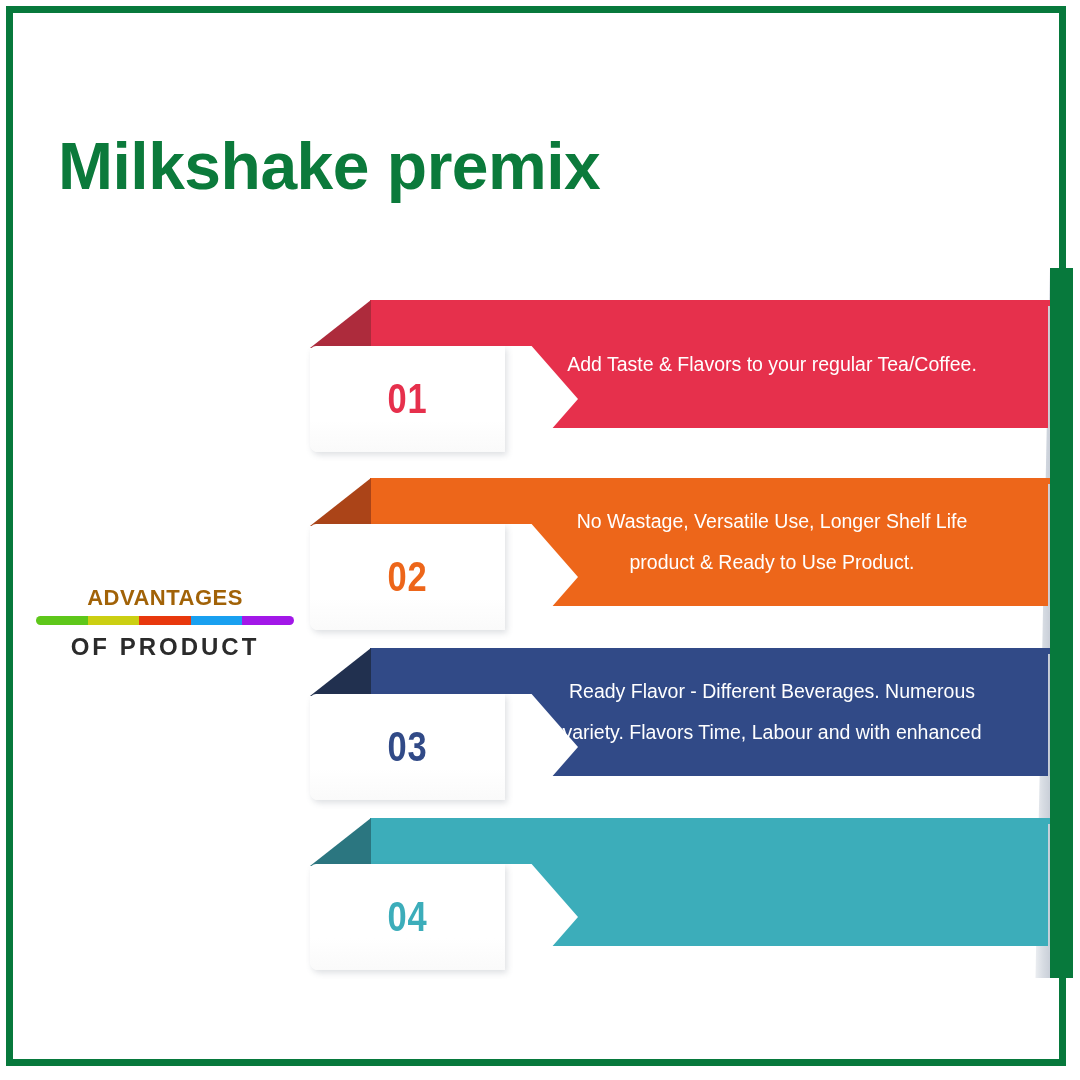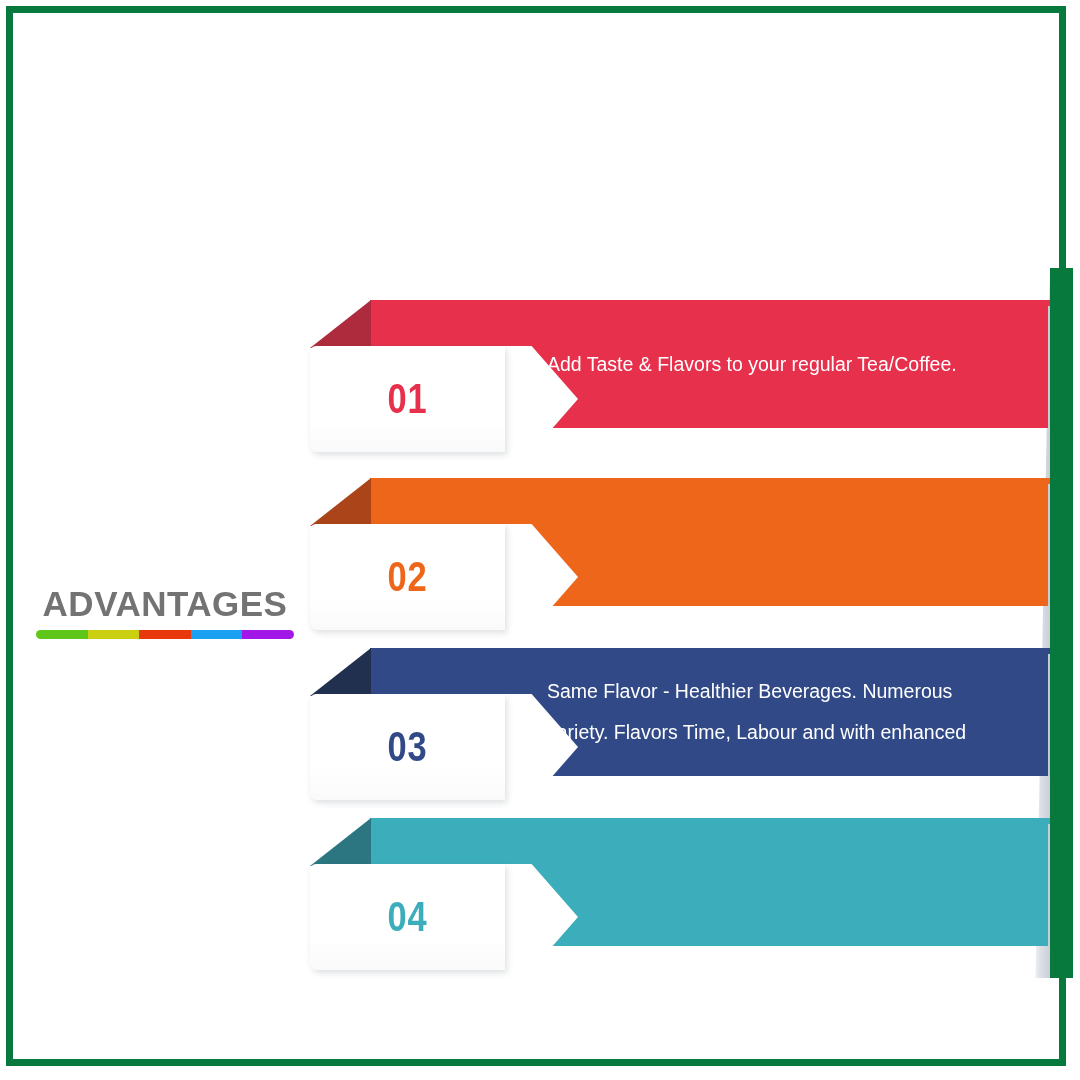--- a/index.html
+++ b/index.html
@@ -45,23 +45,23 @@
 
   
   .label-block {
     position: absolute;
     left: 36px;
     top: 586px;
     width: 258px;
     text-align: center;
   }
   .label-main {
-    font-size: 35px;
-    font-weight: 700;
-    color: #737373;
+    font-size: 22px;
+    font-weight: 700;
+    color: #a16207;
     letter-spacing: 0.5px;
     line-height: 1.05;
   }
   .rainbow-bar {
     display: flex;
     width: 258px;
     height: 9px;
     margin: 7px 0 8px 0;
     border-radius: 5px;
     overflow: hidden;
@@ -168,50 +168,53 @@
     top: 0;
     width: 450px;
     height: 128px;
     display: flex;
     flex-direction: column;
     justify-content: center;
     color: #ffffff;
     font-size: 19.5px;
     line-height: 2.1;
     z-index: 5;
+    text-align: center;
   }
 
   
   .ribbon-rshadow {
     position: absolute;
     right: -14px;
     top: 6px;
     width: 16px;
     height: 128px;
     background: linear-gradient(to right, #ccd2da, rgba(210,216,224,0));
     z-index: 2;
   }
 </style>
 </head>
 <body>
 
 <div id="poster">
 
   <div class="frame" style="border-color: rgb(7, 121, 60);"></div>
 
+  <div class="title" style="color: rgb(11, 122, 59);">Milkshake premix</div>
 
   <div class="label-block">
     <div class="label-main">ADVANTAGES</div>
     <div class="rainbow-bar">
       <div class="rainbow-seg" style="background: rgb(94, 199, 26);"></div>
       <div class="rainbow-seg" style="background: rgb(203, 207, 18);"></div>
       <div class="rainbow-seg" style="background: rgb(232, 56, 13);"></div>
       <div class="rainbow-seg" style="background: rgb(25, 160, 240);"></div>
       <div class="rainbow-seg" style="background: rgb(162, 23, 232);"></div>
     </div>
+    <div class="label-sub">OF PRODUCT</div>
   </div>
 
   <div class="bar-shadow"></div>
 
   <div class="ribbon" id="ribbon-0" style="top:300px;">
     <div class="ribbon-rshadow"></div>
     <div class="ribbon-body" style="background: rgb(230, 48, 76);"></div>
     <div class="ribbon-fold" style="background: rgb(173, 43, 60);"></div>
     <div class="ribbon-arrow"></div>
     <div class="ribbon-tab"></div>
@@ -221,31 +224,36 @@
     </div>
   </div>
 
   <div class="ribbon" id="ribbon-1" style="top:478px;">
     <div class="ribbon-rshadow"></div>
     <div class="ribbon-body" style="background: rgb(237, 102, 26);"></div>
     <div class="ribbon-fold" style="background: rgb(171, 68, 24);"></div>
     <div class="ribbon-arrow"></div>
     <div class="ribbon-tab"></div>
     <div class="ribbon-num" style="color: rgb(237, 102, 26);">02</div>
+    <div class="ribbon-text">
+      <span>No Wastage, Versatile Use, Longer Shelf Life</span>
+      <span>product &amp; Ready to Use Product.</span>
+
+    </div>
   </div>
 
   <div class="ribbon" id="ribbon-2" style="top:648px;">
     <div class="ribbon-rshadow"></div>
     <div class="ribbon-body" style="background: rgb(49, 74, 135);"></div>
     <div class="ribbon-fold" style="background: rgb(33, 48, 79);"></div>
     <div class="ribbon-arrow"></div>
     <div class="ribbon-tab"></div>
     <div class="ribbon-num" style="color: rgb(49, 74, 135);">03</div>
     <div class="ribbon-text">
-      <span>Same Flavor - Healthier Beverages. Numerous</span>
+      <span>Ready Flavor - Different Beverages. Numerous</span>
       <span>variety. Flavors Time, Labour and with enhanced</span>
     </div>
   </div>
 
   <div class="ribbon" id="ribbon-3" style="top:818px;">
     <div class="ribbon-rshadow"></div>
     <div class="ribbon-body" style="background: rgb(60, 173, 186);"></div>
     <div class="ribbon-fold" style="background: rgb(43, 118, 128);"></div>
     <div class="ribbon-arrow"></div>
     <div class="ribbon-tab"></div>

